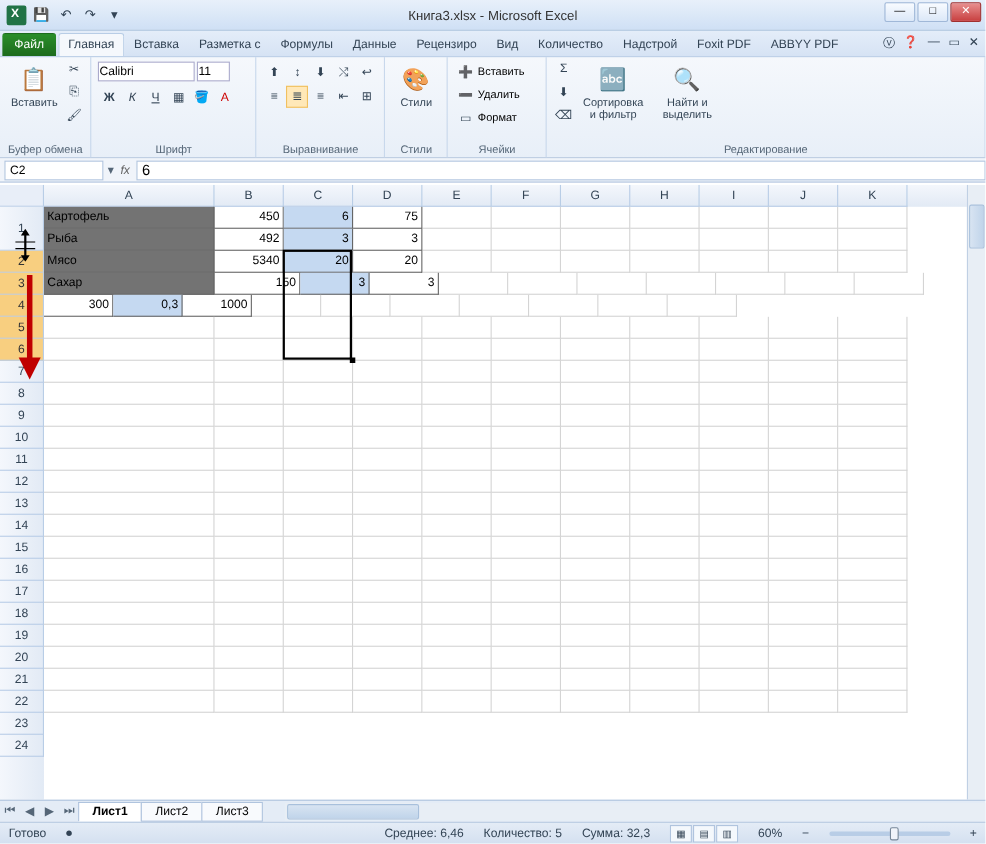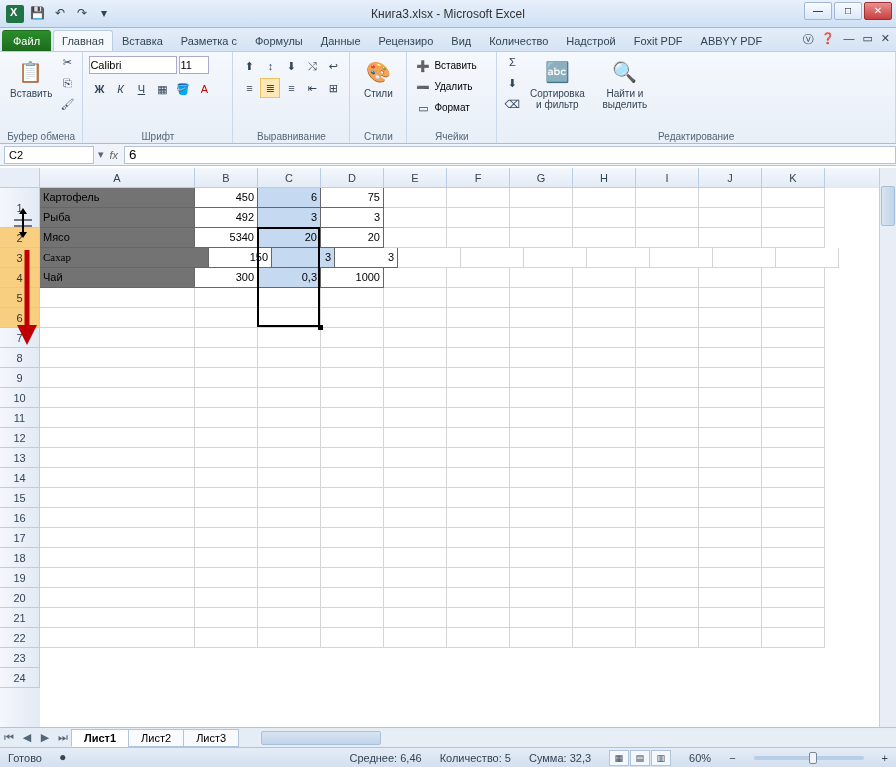--- a/index.html
+++ b/index.html
@@ -313,34 +313,33 @@
         <div class="cell num" style="width: 63px;">20</div>
         <div class="cell" style="width: 63px;"></div>
         <div class="cell" style="width: 63px;"></div>
         <div class="cell" style="width: 63px;"></div>
         <div class="cell" style="width: 63px;"></div>
         <div class="cell" style="width: 63px;"></div>
         <div class="cell" style="width: 63px;"></div>
         <div class="cell" style="width: 63px;"></div>
       </div>
       <div class="cell-row">
-        <div class="cell prod" style="width: 169px; font-family: Liberation Serif, serif;">Сахар</div>
-        <div class="cell num" style="width: 63px;">150</div>
+        <div class="cell prod" style="width: 155px;">Сахар</div>
+        <div class="cell num" style="width: 78px;">150</div>
         <div class="cell num sel" style="width: 63px;">3</div>
         <div class="cell num" style="width: 63px;">3</div>
         <div class="cell" style="width: 63px;"></div>
         <div class="cell" style="width: 63px;"></div>
         <div class="cell" style="width: 63px;"></div>
         <div class="cell" style="width: 63px;"></div>
         <div class="cell" style="width: 63px;"></div>
         <div class="cell" style="width: 63px;"></div>
         <div class="cell" style="width: 63px;"></div>
       </div>
       <div class="cell-row">
-        <div class="cell prod" style="width: 155px;">Чай</div>
         <div class="cell num" style="width: 63px;">300</div>
         <div class="cell num sel" style="width: 63px;">0,3</div>
         <div class="cell num" style="width: 63px;">1000</div>
         <div class="cell" style="width: 63px;"></div>
         <div class="cell" style="width: 63px;"></div>
         <div class="cell" style="width: 63px;"></div>
         <div class="cell" style="width: 63px;"></div>
         <div class="cell" style="width: 63px;"></div>
         <div class="cell" style="width: 63px;"></div>
         <div class="cell" style="width: 63px;"></div>

